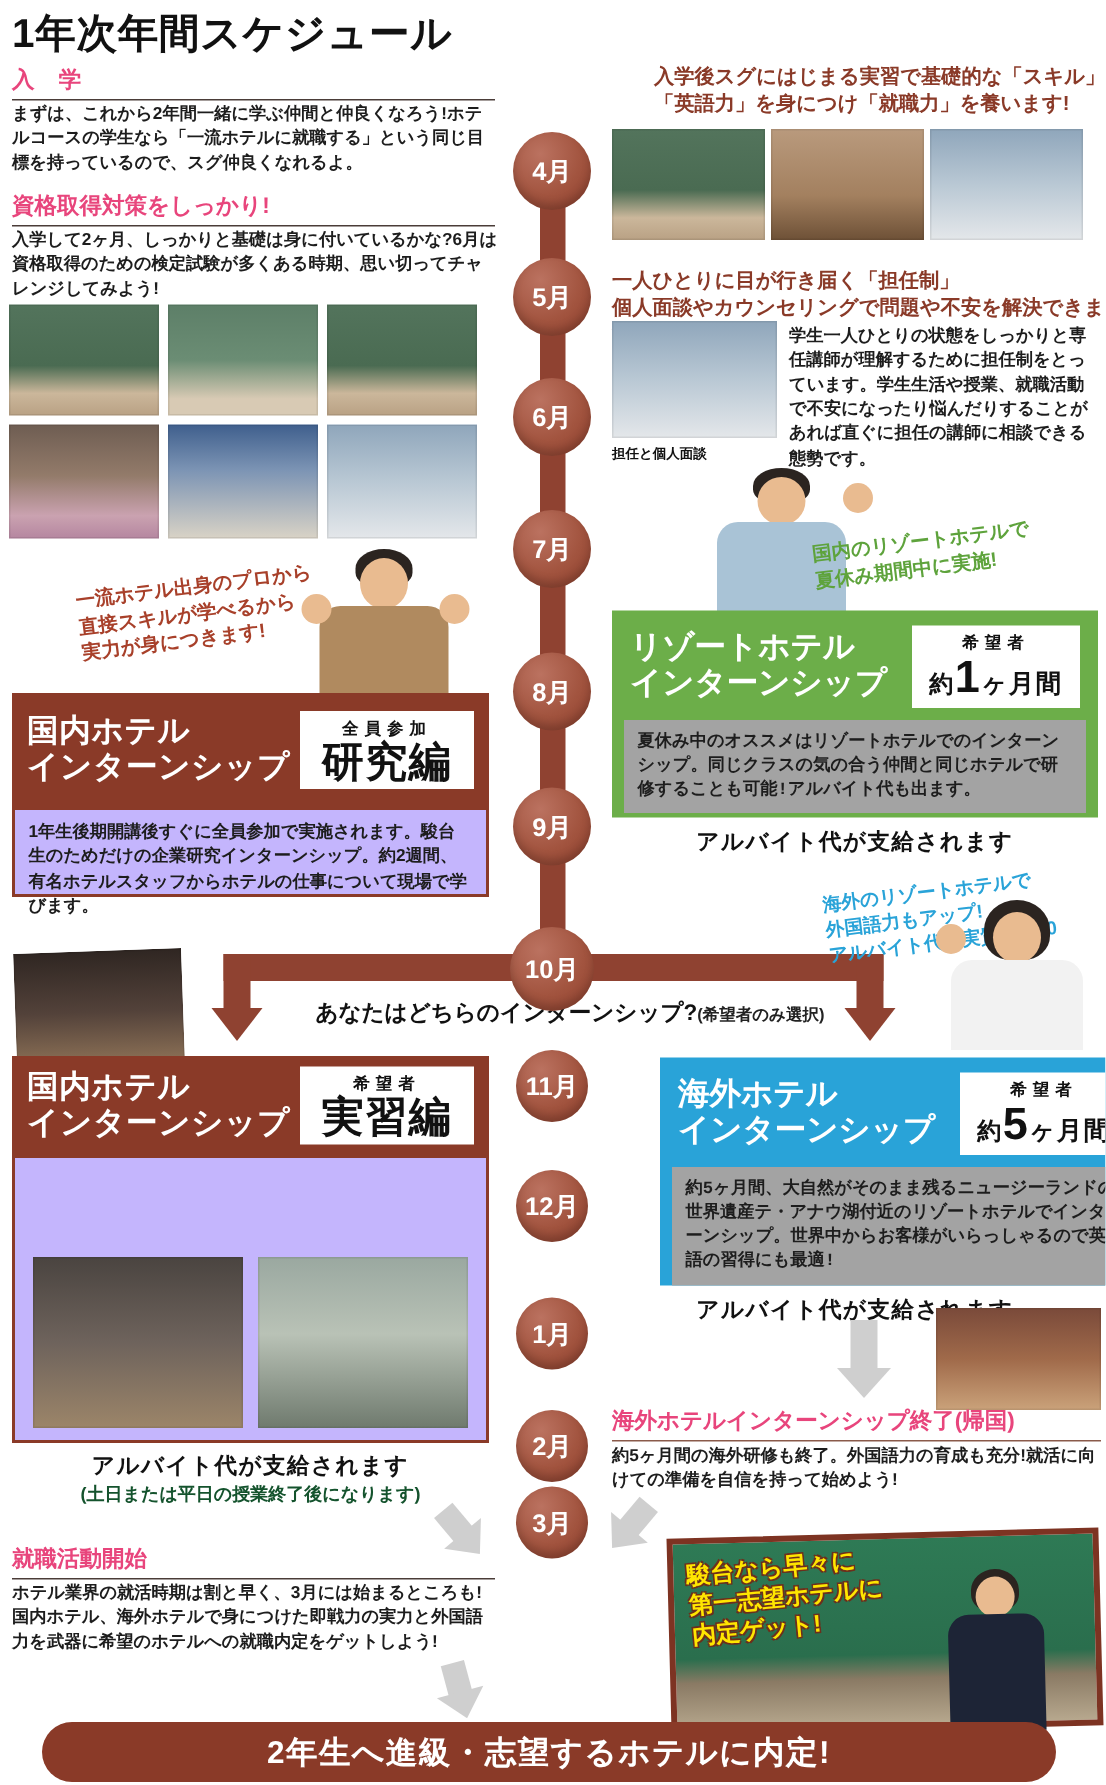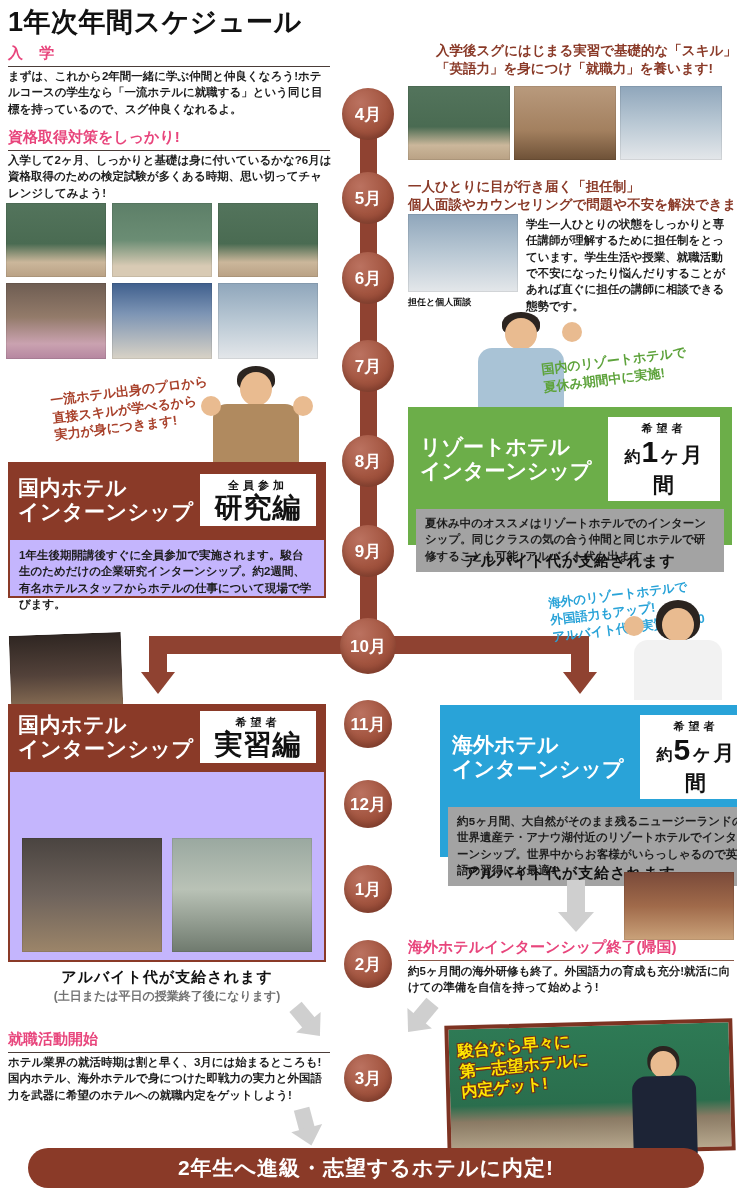--- a/index.html
+++ b/index.html
@@ -17,29 +17,29 @@
     color:#fff;font-weight:bold;font-size:17px;display:flex;align-items:center;justify-content:center;
     box-shadow:inset 0 -4px 6px rgba(0,0,0,.18);}
   .arrowhead{width:0;height:0;border-left:17px solid transparent;border-right:17px solid transparent;border-top:22px solid #8f4231;}
   
   .banner{background:#8a3a28;display:flex;align-items:center;justify-content:space-between;padding:8px 10px;box-sizing:border-box;}
   .banner .t{color:#fff;font-weight:bold;font-size:21px;line-height:1.15;letter-spacing:.5px;}
   .badge{background:#fff;text-align:center;padding:4px 8px;box-sizing:border-box;}
   .badge .bt{font-size:11px;font-weight:bold;letter-spacing:4px;color:#111;}
   .badge .bm{font-size:28px;font-weight:bold;color:#111;line-height:1.05;letter-spacing:1px;}
   .badge .num{font-size:30px;}
-  .badge .sfx{font-size:21px;font-weight:bold;}
+  .badge .sfx{font-size:17px;font-weight:bold;}
   .boxed{border:2px solid #8a3a28;background:#c4b5fd;box-sizing:border-box;padding:7px 9px;}
   .green-box{background:#6cae49;box-sizing:border-box;padding:8px;}
   .blue-box{background:#29a3d8;box-sizing:border-box;padding:8px;margin-left:32px;}
   .cbanner{display:flex;align-items:center;justify-content:space-between;padding:2px 4px 8px 4px;}
   .cbanner .t{color:#fff;font-weight:bold;font-size:21px;line-height:1.15;}
   .inner-white{background:#a3a3a3;padding:7px 9px;font-family:Liberation Mono, monospace;}
   .baito{font-size:15px;font-weight:bold;color:#111;text-align:center;letter-spacing:1px;}
-  .baito-sub{font-size:12px;font-weight:bold;color:#737373;text-align:center;}
+  .baito-sub{font-size:12px;font-weight:bold;color:#14532d;text-align:center;}
   
   .bubble{font-weight:bold;font-size:13px;line-height:1.35;}
   
   .photo{box-shadow:0 0 0 1px rgba(0,0,0,.08) inset;}
   .ph-board{background:linear-gradient(180deg,#53745c 0%,#4a6b52 55%,#cbb79b 80%,#b9a184 100%);}
   .ph-board2{background:linear-gradient(180deg,#5d7f68 0%,#6b8d74 50%,#d8cab4 85%);}
   .ph-warm{background:linear-gradient(180deg,#b99a7d 0%,#a3805f 60%,#6e5137 100%);}
   .ph-table{background:linear-gradient(180deg,#6e5d52 0%,#937b6a 45%,#caa2b0 80%,#b586a0 100%);}
   .ph-map{background:linear-gradient(180deg,#3f5f8d 0%,#7c94b4 40%,#d9d3c6 100%);}
   .ph-blue{background:linear-gradient(180deg,#8fa6bb 0%,#b9c8d4 50%,#e4e7ea 100%);}
@@ -70,33 +70,36 @@
   <div class="abs" style="left:8px;top:4px;font-size:27px;font-weight:bold;color:#111;letter-spacing:.5px;">1年次年間スケジュール</div>
 
   <div class="abs tl-bar" style="left:360px;top:110px;width:17px;height:540px;"></div>
 
   <div class="abs tl-bar" style="left:149px;top:636px;width:440px;height:18px;"></div>
   <div class="abs tl-bar" style="left:149px;top:636px;width:18px;height:38px;"></div>
   <div class="abs arrowhead" style="left:141px;top:672px;"></div>
   <div class="abs tl-bar" style="left:571px;top:636px;width:18px;height:38px;"></div>
   <div class="abs arrowhead" style="left:563px;top:672px;"></div>
 
+  <div class="abs" style="left:180px;top:666px;width:400px;text-align:center;">
+    <span class="qline">あなたはどちらのインターンシップ?</span><span class="qnote">(希望者のみ選択)</span>
+  </div>
 
   <div class="abs month" style="left:342px;top:88px;">4月</div>
   <div class="abs month" style="left:342px;top:172px;">5月</div>
   <div class="abs month" style="left:342px;top:252px;">6月</div>
   <div class="abs month" style="left:342px;top:340px;">7月</div>
   <div class="abs month" style="left:342px;top:435px;">8月</div>
   <div class="abs month" style="left:342px;top:525px;">9月</div>
   <div class="abs month" style="left:340px;top:618px;width:56px;height:56px;">10月</div>
   <div class="abs month" style="left:344px;top:700px;width:48px;height:48px;">11月</div>
   <div class="abs month" style="left:344px;top:780px;width:48px;height:48px;">12月</div>
   <div class="abs month" style="left:344px;top:865px;width:48px;height:48px;">1月</div>
   <div class="abs month" style="left:344px;top:940px;width:48px;height:48px;">2月</div>
-  <div class="abs month" style="left:344px;top:1054px;width:48px;height:48px;">3月</div>
+  <div class="abs month" style="left:344px;top:991px;width:48px;height:48px;">3月</div>
 
   <div class="abs pink-head" style="left:8px;top:44px;width:322px;letter-spacing:6px;">入 学</div>
   <div class="abs body-text" style="left:8px;top:68px;width:324px;">まずは、これから2年間一緒に学ぶ仲間と仲良くなろう!ホテルコースの学生なら「一流ホテルに就職する」という同じ目標を持っているので、スグ仲良くなれるよ。</div>
 
   <div class="abs pink-head" style="left:8px;top:128px;width:322px;">資格取得対策をしっかり!</div>
   <div class="abs body-text" style="left:8px;top:152px;width:324px;">入学して2ヶ月、しっかりと基礎は身に付いているかな?6月は資格取得のための検定試験が多くある時期、思い切ってチャレンジしてみよう!</div>
 
   <div class="abs photo ph-board" style="left:6px;top:203px;width:100px;height:74px;"></div>
   <div class="abs photo ph-board2" style="left:112px;top:203px;width:100px;height:74px;"></div>
   <div class="abs photo ph-board" style="left:218px;top:203px;width:100px;height:74px;"></div>

